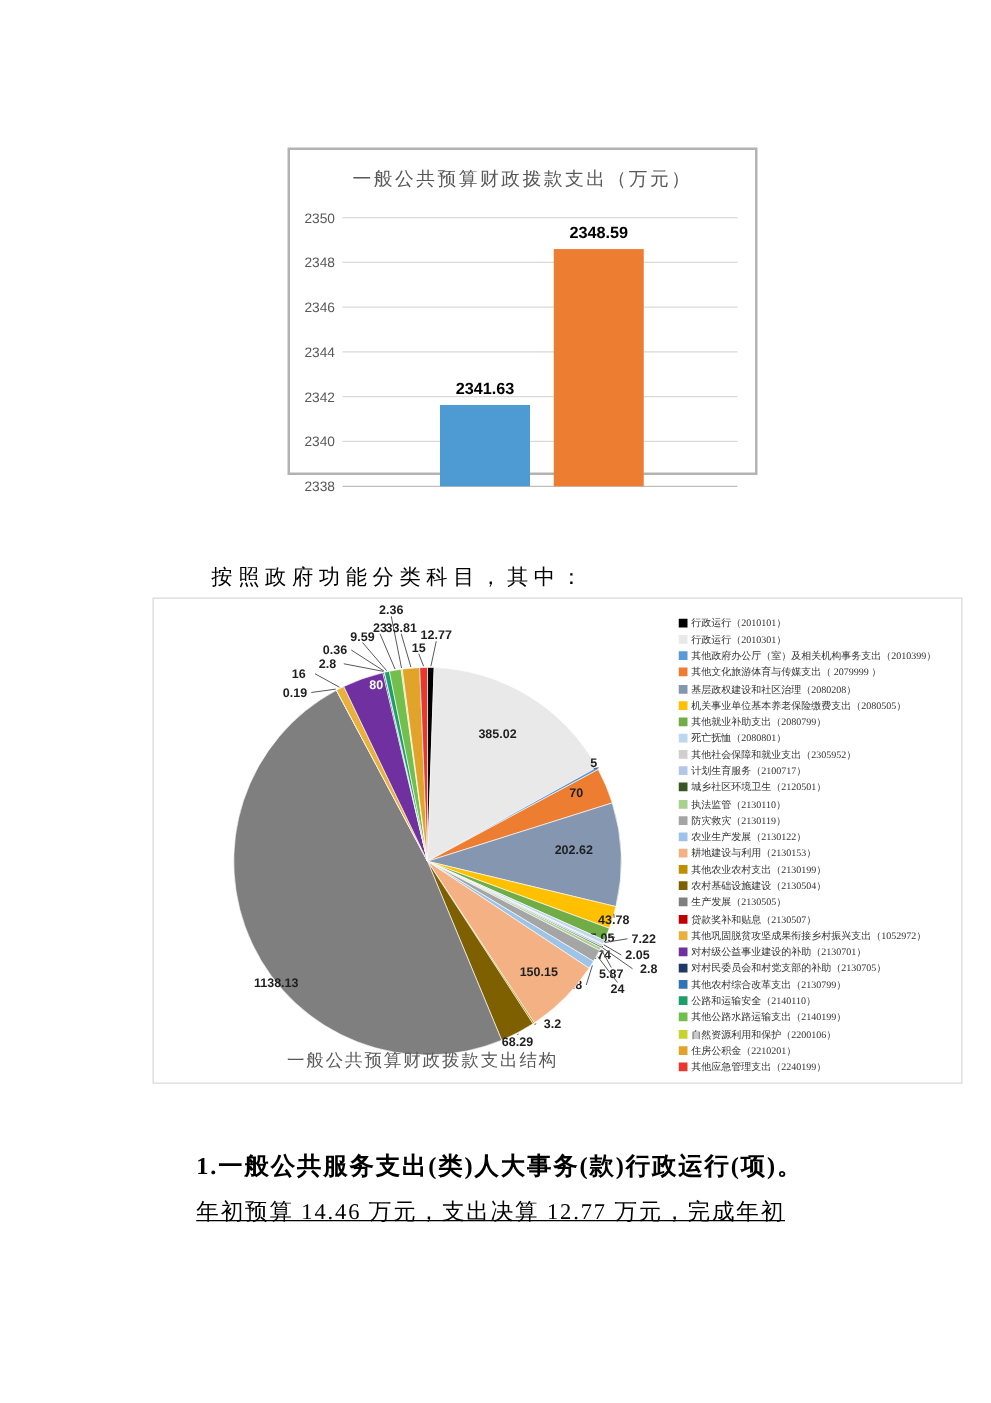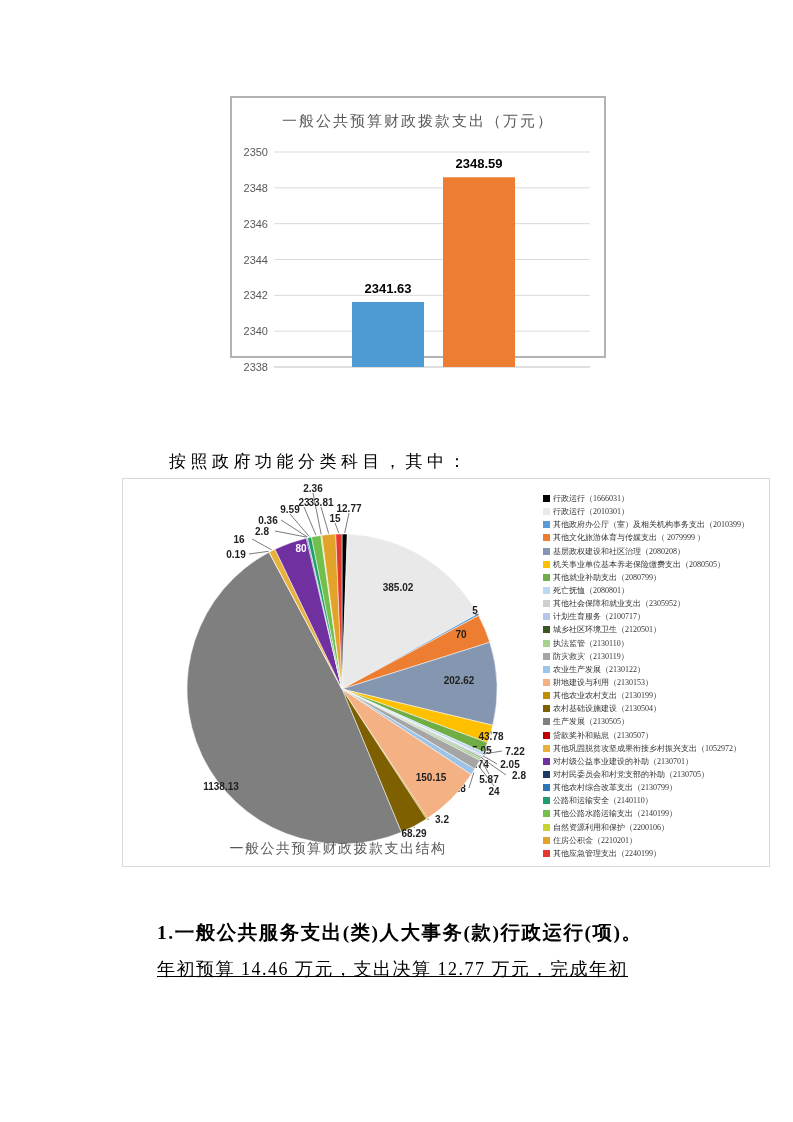--- a/index.html
+++ b/index.html
@@ -3,21 +3,21 @@
 <meta charset="utf-8">
 <style>
   html,body{margin:0;padding:0;background:#888;}
   .page{
     position:relative; width:793px; height:1122px; background:#ffffff;
     margin:0 auto; overflow:hidden;
     font-family:"Liberation Serif", serif; color:#000;
   }
   
   .bar-box{
-    position:absolute; left:230px; top:96px; width:376px; height:262px;
+    position:absolute; left:230px; top:118px; width:376px; height:262px;
     background:#fff; border:2px solid #b3b3b3; box-sizing:border-box;
   }
   .bar-title{
     position:absolute; left:0; top:14px; width:100%; text-align:center;
     font-size:15px; letter-spacing:2px; color:#595959;
     font-family:"Liberation Serif", serif;
   }
   .bar-box svg{position:absolute; left:0; top:0;}
   .bar-legend{
     position:absolute; left:0; bottom:12px; width:100%;
@@ -168,21 +168,21 @@
         <path d="M219,210 L198.82,56.32 A155,155 0 0 1 212.78,55.12 Z" fill="#E2A32B" stroke="#ffffff" stroke-width="0.5"></path>
         <line x1="205.7" y1="54.6" x2="198" y2="28" stroke="#595959" stroke-width="0.8"></line>
         <text x="198" y="26.5" text-anchor="middle" font-size="10" font-weight="600" fill="#1f1f1f" font-family="&quot;Liberation Sans&quot;, sans-serif">33.81</text>
         <path d="M219,210 L212.78,55.12 A155,155 0 0 1 219.00,55.00 Z" fill="#E8372C" stroke="#ffffff" stroke-width="0.5"></path>
         <line x1="215.9" y1="54.0" x2="212" y2="44" stroke="#595959" stroke-width="0.8"></line>
         <text x="212" y="42.5" text-anchor="middle" font-size="10" font-weight="600" fill="#1f1f1f" font-family="&quot;Liberation Sans&quot;, sans-serif">15</text>
       </svg>
     <div class="pie-legend" id="pie-legend">
         <div class="item">
           <span class="sw" style="background: rgb(0, 0, 0);"></span>
-          <span>行政运行（1666031）</span>
+          <span>行政运行（2010101）</span>
         </div>
         <div class="item">
           <span class="sw" style="background: rgb(233, 233, 233);"></span>
           <span>行政运行（2010301）</span>
         </div>
         <div class="item">
           <span class="sw" style="background: rgb(91, 155, 213);"></span>
           <span>其他政府办公厅（室）及相关机构事务支出（2010399）</span>
         </div>
         <div class="item">

